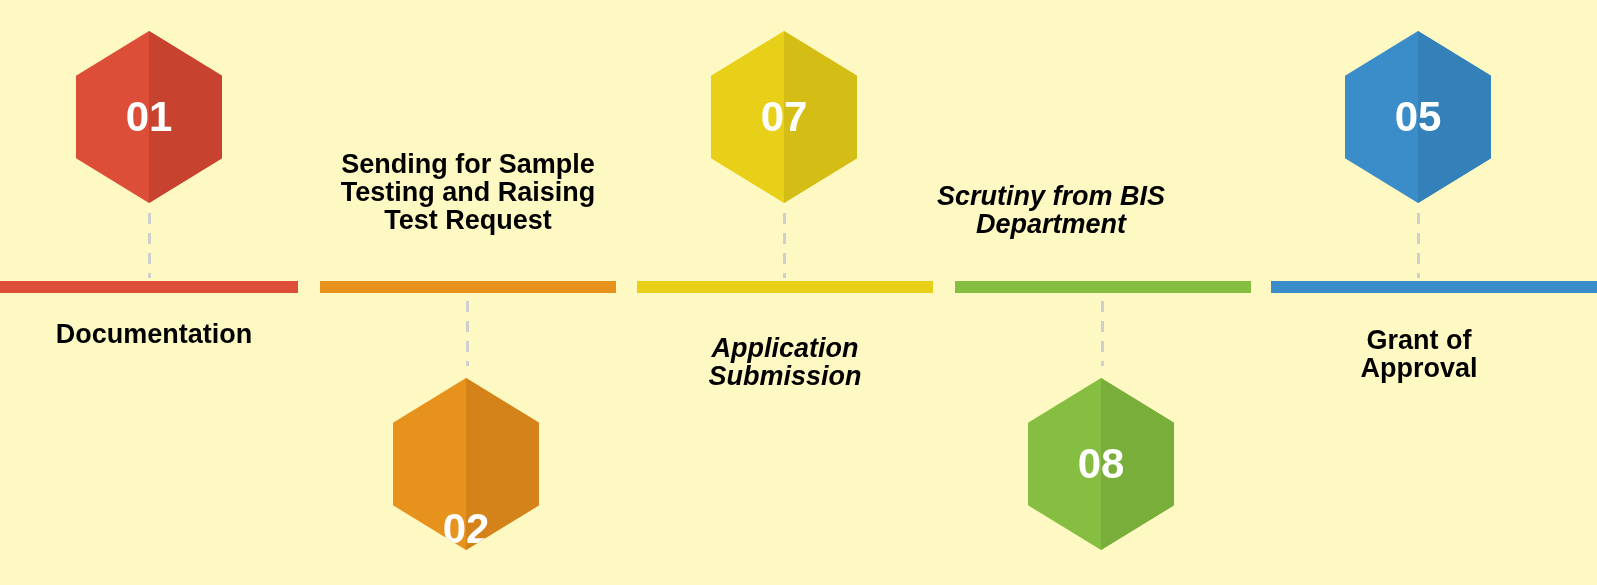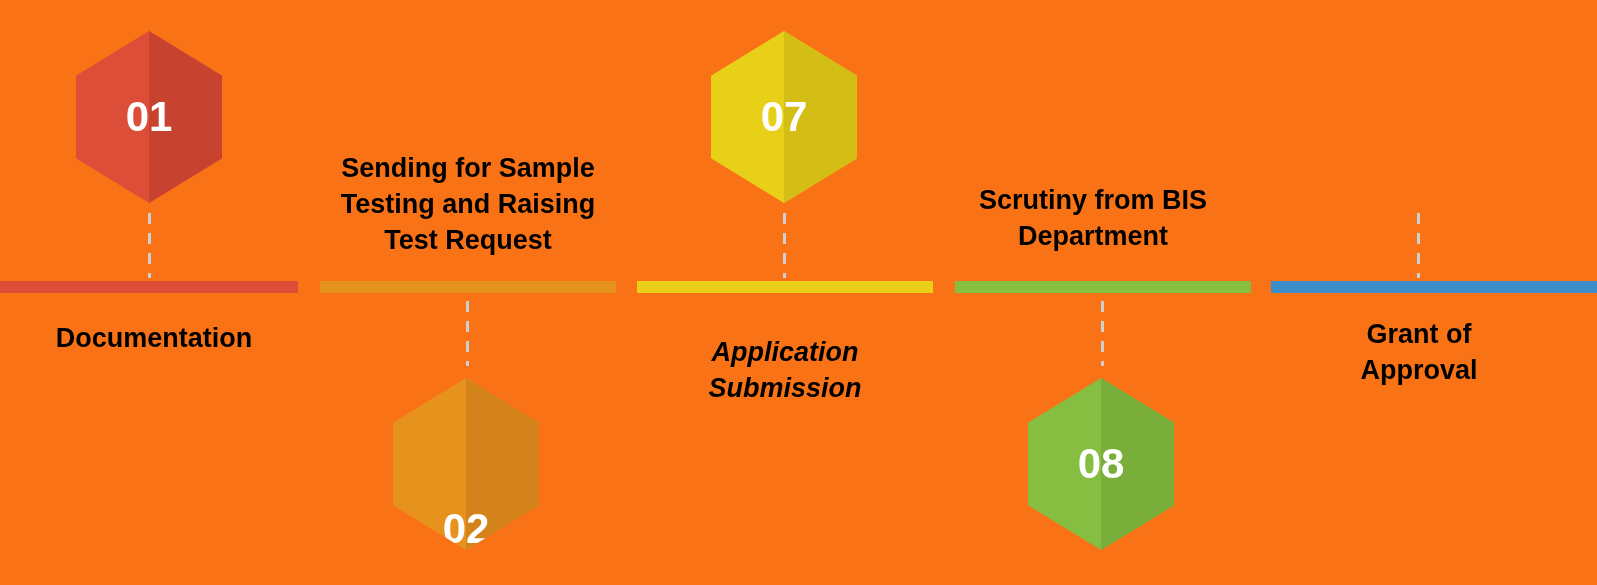--- a/index.html
+++ b/index.html
@@ -67,29 +67,29 @@
     background-repeat: repeat-y;
   }
 
   
   .label {
     position: absolute;
     text-align: center;
     color: #000000;
     font-size: 27px;
     font-weight: bold;
-    line-height: 36px;
+    line-height: 28px;
     font-family: "Liberation Sans", sans-serif;
     white-space: pre-line;
   }
 </style>
 </head>
 <body>
 
-<div id="infographic" style="background: #f97316;">
+<div id="infographic" style="background: #fef9c3;">
 
   <div class="bar" style="left: 0px; width: 298px; background: rgb(220, 78, 56);"></div>
 
   <div class="hex" style="left: 76px; top: 31px; background: rgb(220, 78, 56);">
     <div class="hex-dark" style="background: rgb(200, 67, 47);"></div>
     <span class="hex-num">01</span>
   </div>
 
   <div class="dash" style="left: 148px; top: 208px; height: 70px; background-image: linear-gradient(rgb(207, 207, 207) 55%, rgba(255, 255, 255, 0) 0%);"></div>
 
@@ -115,31 +115,35 @@
     <span class="hex-num">07</span>
   </div>
 
   <div class="dash" style="left: 783px; top: 208px; height: 70px; background-image: linear-gradient(rgb(207, 207, 207) 55%, rgba(255, 255, 255, 0) 0%);"></div>
 
   <div class="label" style="left: 635px; top: 334px; width: 300px; color: rgb(0, 0, 0); font-style: italic;">Application
 Submission</div>
 
   <div class="bar" style="left: 955px; width: 296px; background: rgb(134, 190, 65);"></div>
 
-  <div class="label" style="left: 943px; top: 182px; width: 300px; color: rgb(0, 0, 0);">Scrutiny from BIS
+  <div class="label" style="left: 901px; top: 182px; width: 300px; color: rgb(0, 0, 0); font-style: italic;">Scrutiny from BIS
 Department</div>
 
   <div class="dash" style="left: 1101px; top: 296px; height: 70px; background-image: linear-gradient(rgb(207, 207, 207) 55%, rgba(255, 255, 255, 0) 0%);"></div>
 
   <div class="hex" style="left: 1028px; top: 378px; background: rgb(134, 190, 65);">
     <div class="hex-dark" style="background: rgb(120, 174, 57);"></div>
     <span class="hex-num">08</span>
   </div>
 
   <div class="bar" style="left: 1271px; width: 326px; background: rgb(58, 141, 200);"></div>
 
+  <div class="hex" style="left: 1345px; top: 31px; background: rgb(58, 141, 200);">
+    <div class="hex-dark" style="background: rgb(51, 129, 184);"></div>
+    <span class="hex-num">05</span>
+  </div>
 
   <div class="dash" style="left: 1417px; top: 208px; height: 70px; background-image: linear-gradient(rgb(207, 207, 207) 55%, rgba(255, 255, 255, 0) 0%);"></div>
 
-  <div class="label" style="left: 1269px; top: 316px; width: 300px; color: rgb(0, 0, 0);">Grant of
+  <div class="label" style="left: 1269px; top: 326px; width: 300px; color: rgb(0, 0, 0);">Grant of
 Approval</div>
 
 </div>
 
 </body></html>

